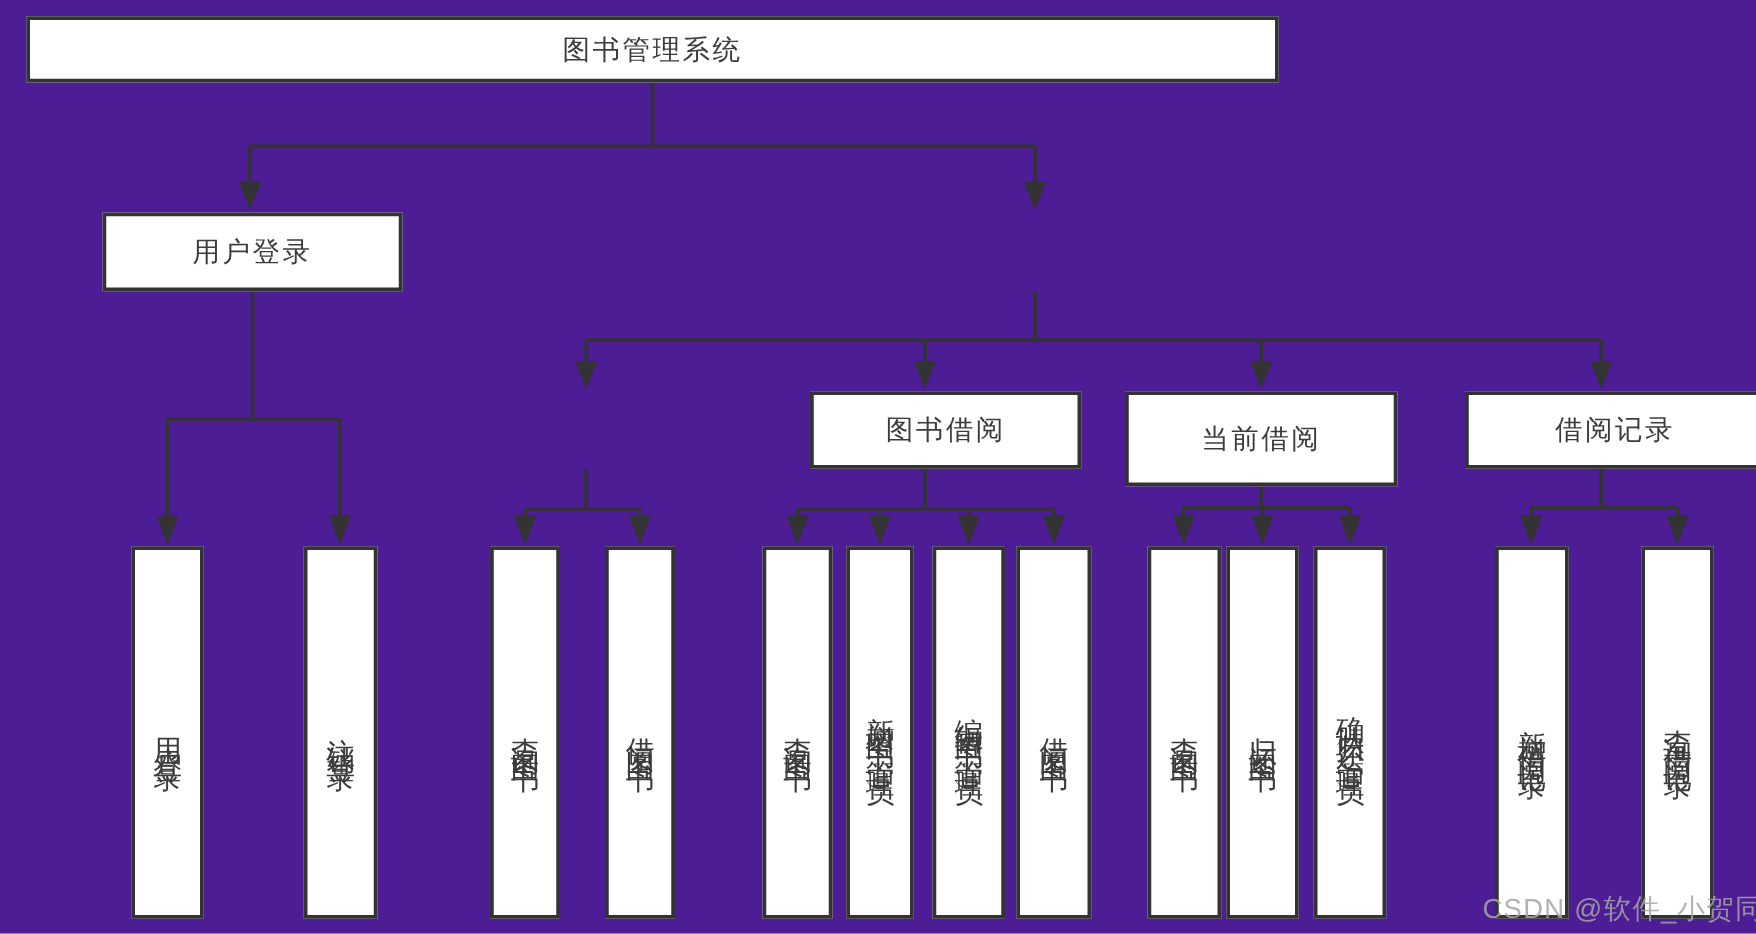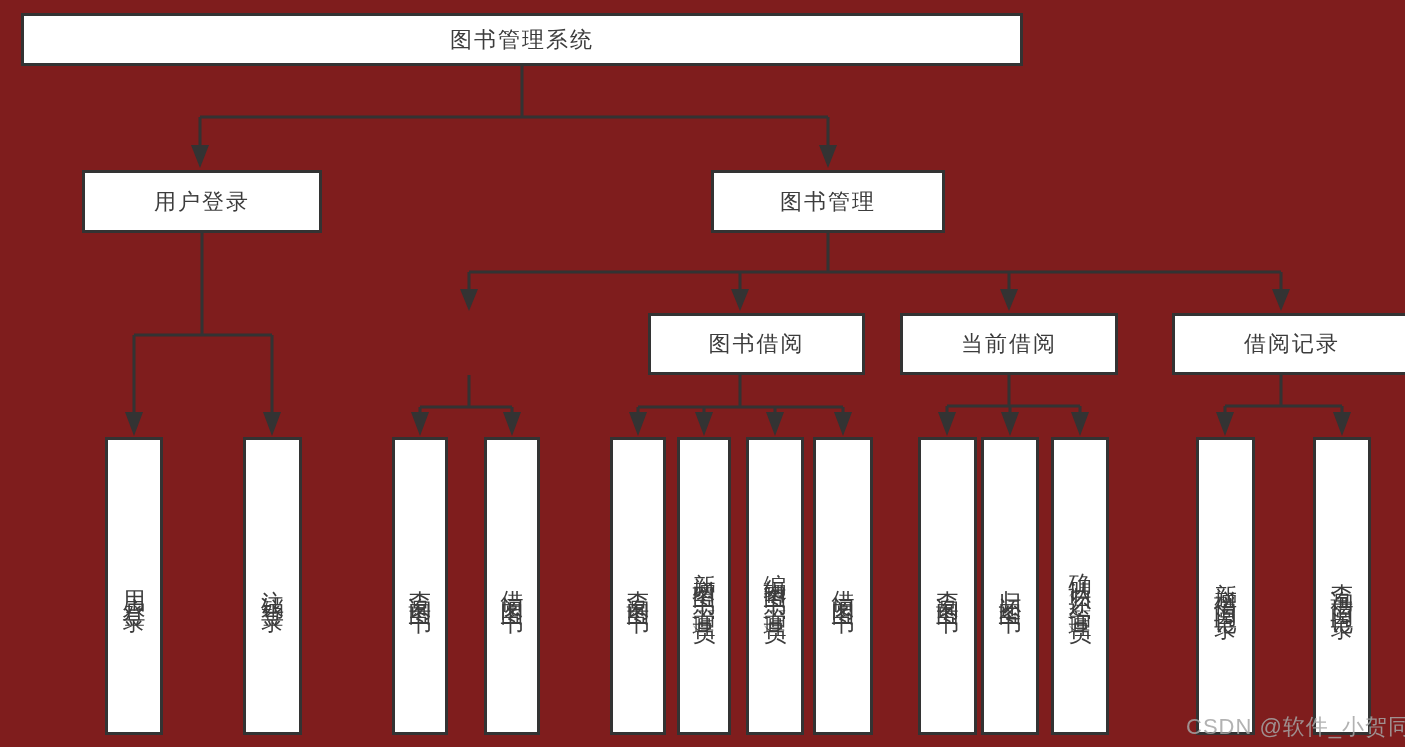--- a/index.html
+++ b/index.html
@@ -10,21 +10,21 @@
   body {
     width: 1405px;
     height: 747px;
     font-family: "Liberation Sans", sans-serif;
     overflow: hidden;
   }
   .stage {
     position: relative;
     width: 1405px;
     height: 747px;
-    background: #7f1d1d;
+    background: #4c1d95;
   }
   .connectors {
     position: absolute;
     left: 0;
     top: 0;
     width: 1405px;
     height: 747px;
     z-index: 1;
   }
   .node {
@@ -50,21 +50,21 @@
     letter-spacing: 7px;
     line-height: 1;
     white-space: normal;
   }
   
   #root-box   { left: 21px;   top: 13px;  width: 1002px; height: 53px; }
   #user-box   { left: 82px;   top: 170px; width: 240px;  height: 63px; }
   #mgmt-box   { left: 711px;  top: 170px; width: 234px;  height: 63px; }
   #rec-box    { left: 360px;  top: 313px; width: 218px;  height: 62px; }
   #bor-box    { left: 632px;  top: 313px; width: 217px;  height: 62px; margin-left: 16px; }
-  #cur-box    { left: 900px;  top: 313px; width: 218px;  height: 62px; }
+  #cur-box    { left: 900px;  top: 313px; width: 218px;  height: 76px; }
   #log-box    { left: 1172px; top: 313px; width: 240px;  height: 62px; }
   
   .vnode { top: 437px; height: 298px; }
   #leaf-1  { left: 105px;  width: 58px; }
   #leaf-2  { left: 243px;  width: 59px; }
   #leaf-3  { left: 392px;  width: 56px; }
   #leaf-4  { left: 484px;  width: 56px; }
   #leaf-5  { left: 610px;  width: 56px; }
   #leaf-6  { left: 677px;  width: 54px; }
   #leaf-7  { left: 746px;  width: 58px; }
@@ -133,23 +133,20 @@
     </g>
   </svg>
 
   <div class="node" id="root-box">
     <span class="lbl">图书管理系统</span>
   </div>
 
   <div class="node" id="user-box">
     <span class="lbl">用户登录</span>
   </div>
-  <div class="node" id="mgmt-box">
-    <span class="lbl">图书管理</span>
-  </div>
 
   <div class="node" id="bor-box">
     <span class="lbl">图书借阅</span>
   </div>
   <div class="node" id="cur-box">
     <span class="lbl">当前借阅</span>
   </div>
   <div class="node" id="log-box">
     <span class="lbl">借阅记录</span>
   </div>

